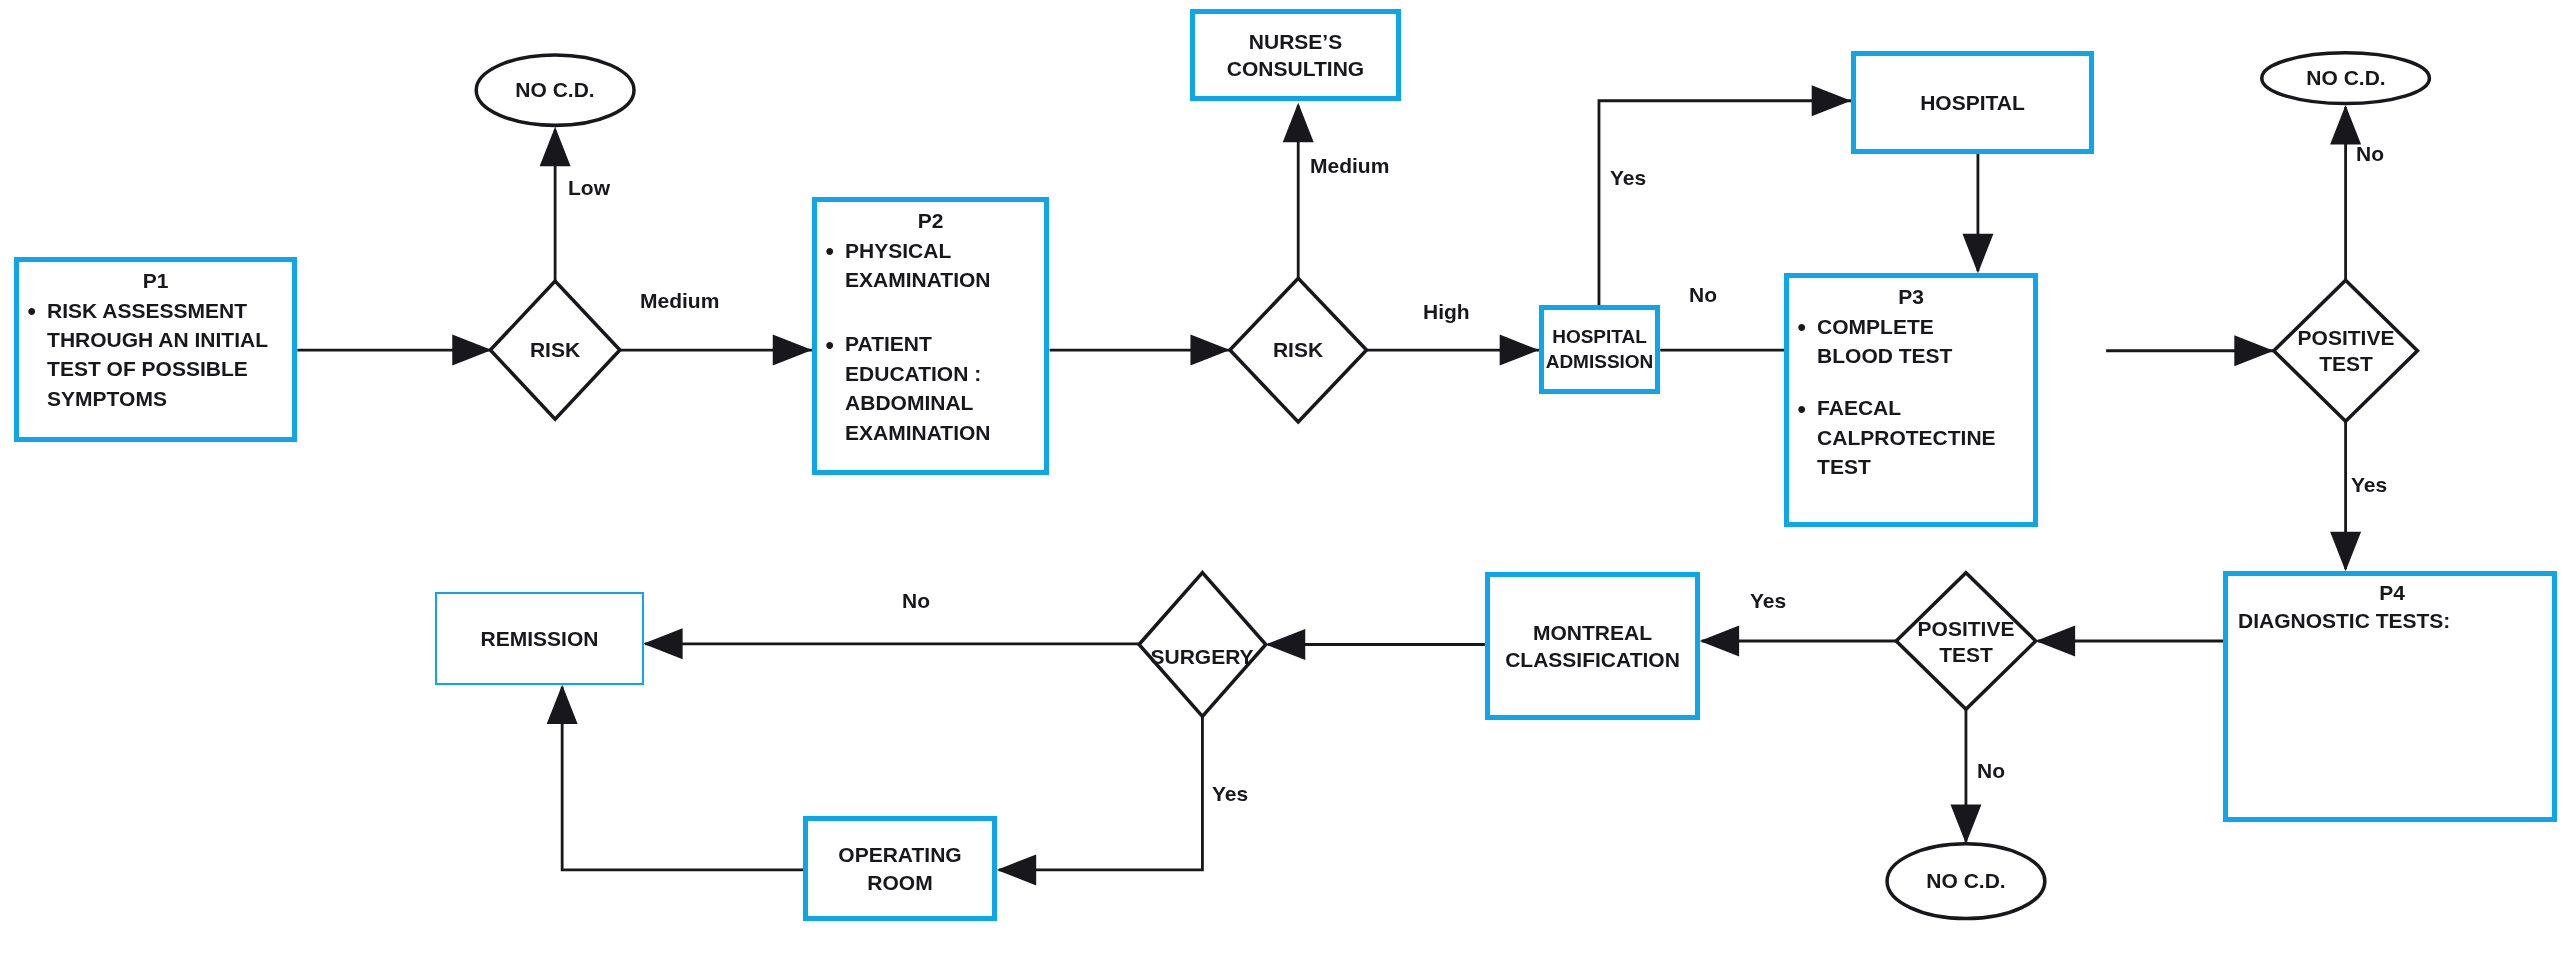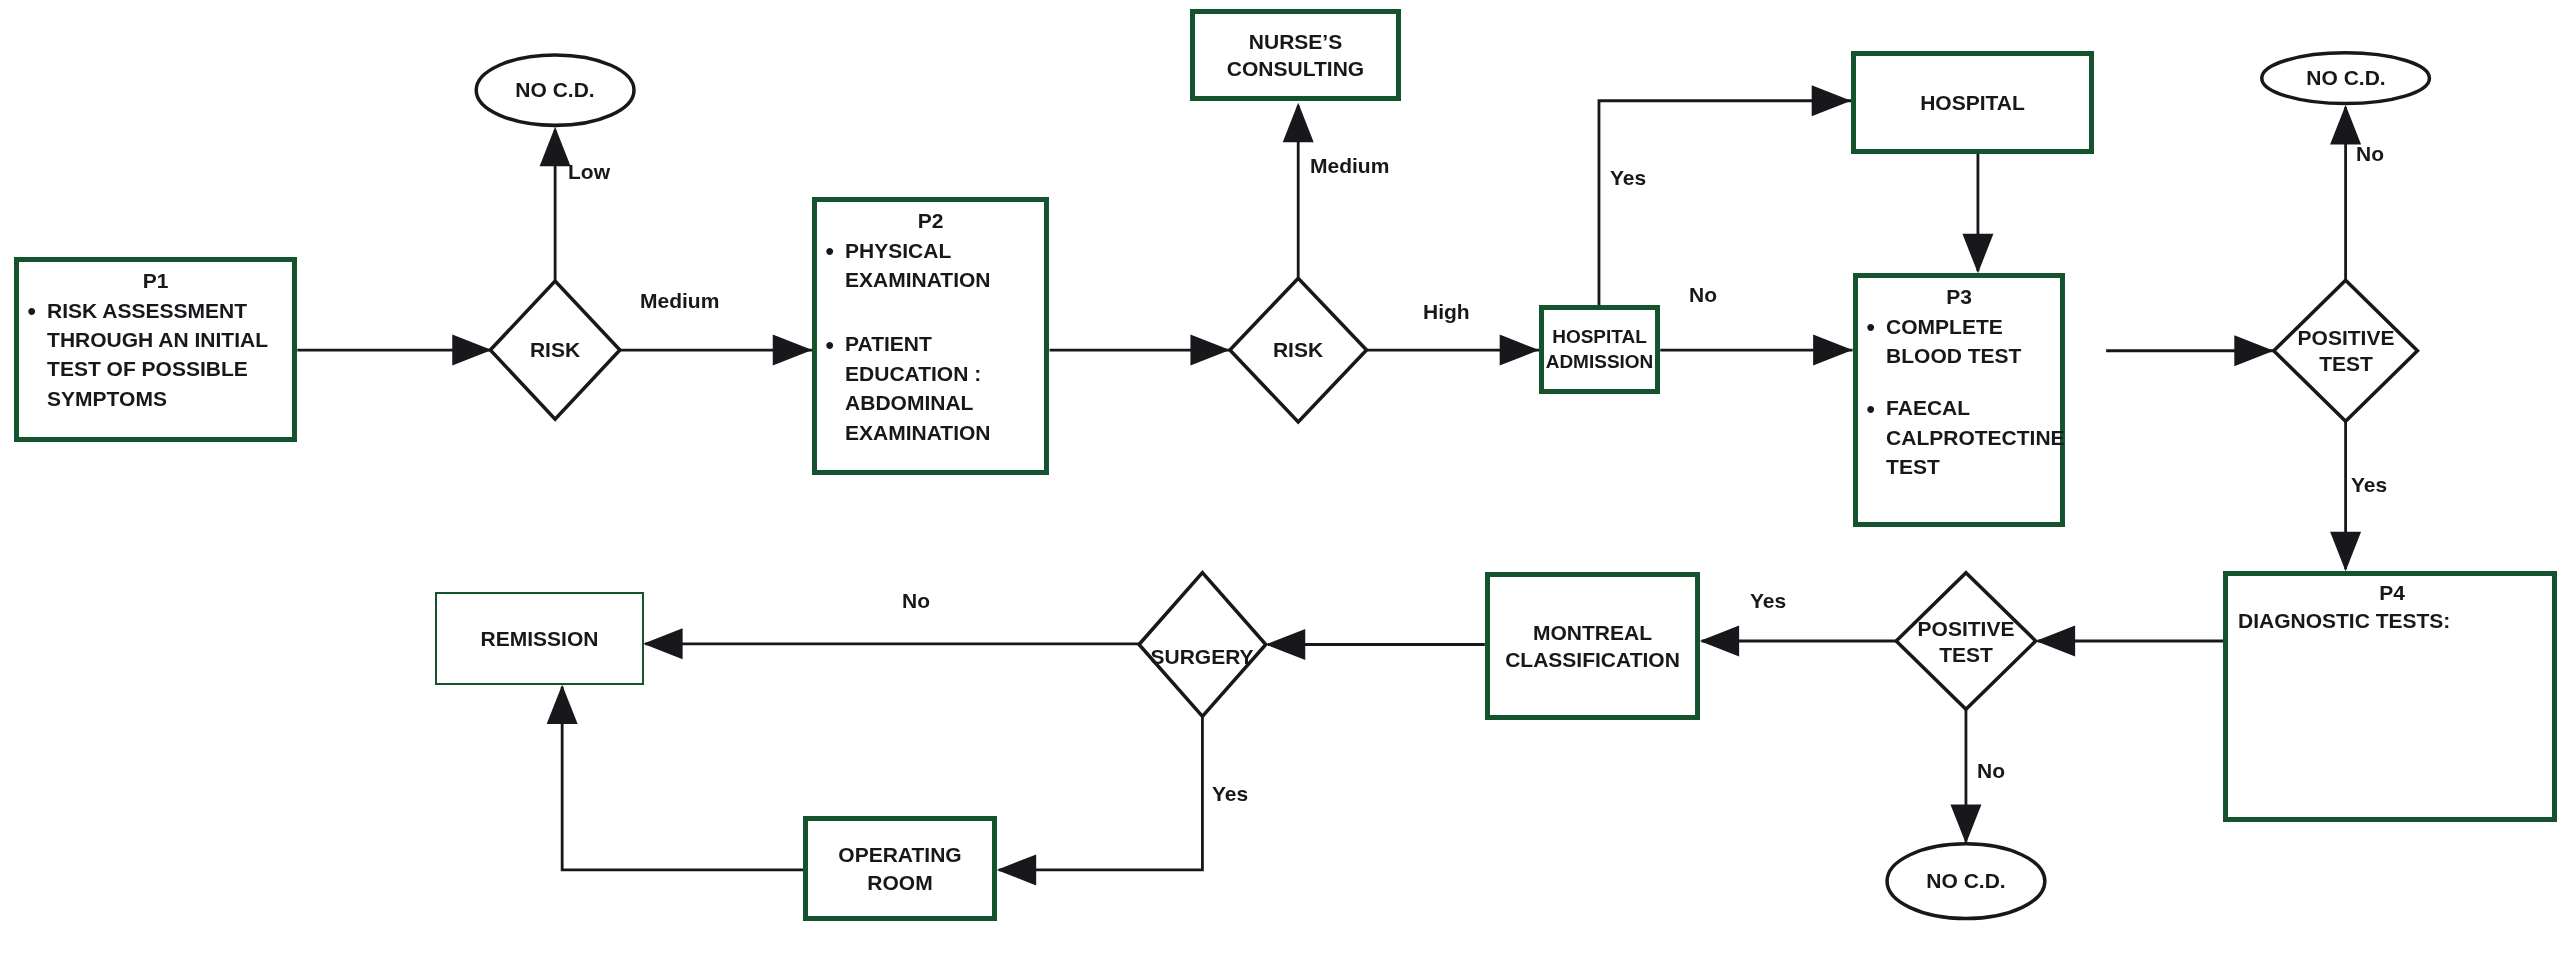--- a/index.html
+++ b/index.html
@@ -2,21 +2,21 @@
 <html style="font-size:11.3px"><head>
 <meta charset="utf-8">
 <style>
   html,body{margin:0;padding:0;background:#ffffff;}
   .canvas{
     position:relative;width:2576px;height:953px;background:#ffffff;
     font-family:"Liberation Sans",sans-serif;color:#18181c;overflow:hidden;
   }
   .wires{position:absolute;left:0;top:0;}
   .node{
-    position:absolute;box-sizing:border-box;border:5px solid #14532d;
+    position:absolute;box-sizing:border-box;border:5px solid #0ea5e9;
     background:#ffffff;font-weight:bold;
   }
   .node.thin{border-width:2.8px;}
   .center-box{
     display:flex;align-items:center;justify-content:center;
     text-align:center;font-size:21px;line-height:1.3;white-space:pre;
   }
   .fs27{font-size:19px;}
   .pbox{font-size:21px;line-height:1.4;padding:4.2px 5.6px;}
   .pbox .ptitle{text-align:center;white-space:pre;}
@@ -131,21 +131,21 @@
 
   <div class="node center-box fs27" style="left:1539px;top:305px;width:121px;height:89px;">
     <span>HOSPITAL
 ADMISSION</span>
   </div>
 
   <div class="node center-box" style="left:1851px;top:51px;width:243px;height:103px;">
     <span>HOSPITAL</span>
   </div>
 
-  <div class="node pbox gap56" style="left:1853px;top:273px;width:212px;height:254px;">
+  <div class="node pbox gap56" style="left:1784px;top:273px;width:254px;height:254px;">
     <div class="ptitle">P3</div>
     <ul>
       <li>COMPLETE
 BLOOD TEST</li>
       <li>FAECAL
 CALPROTECTINE
 TEST</li>
     </ul>
   </div>
 
@@ -172,21 +172,21 @@
   <div class="shape-label" style="left:1298px;top:350px;">RISK</div>
   <div class="shape-label" style="left:2346px;top:351px;">POSITIVE
 TEST</div>
   <div class="shape-label" style="left:1966px;top:642px;">POSITIVE
 TEST</div>
   <div class="shape-label" style="left:1202px;top:645px;margin-top:12px;">SURGERY</div>
   <div class="shape-label" style="left:555px;top:90px;">NO C.D.</div>
   <div class="shape-label" style="left:2346px;top:78px;">NO C.D.</div>
   <div class="shape-label" style="left:1966px;top:881px;">NO C.D.</div>
 
-  <div class="float-label" style="left:568px;top:160px;">Low</div>
+  <div class="float-label" style="left:568px;top:176px;">Low</div>
   <div class="float-label" style="left:640px;top:289px;">Medium</div>
   <div class="float-label" style="left:1310px;top:154px;">Medium</div>
   <div class="float-label" style="left:1423px;top:300px;">High</div>
   <div class="float-label" style="left:1610px;top:166px;">Yes</div>
   <div class="float-label" style="left:1689px;top:283px;">No</div>
   <div class="float-label" style="left:2356px;top:142px;">No</div>
   <div class="float-label" style="left:2351px;top:473px;">Yes</div>
   <div class="float-label" style="left:1750px;top:589px;">Yes</div>
   <div class="float-label" style="left:1977px;top:759px;">No</div>
   <div class="float-label" style="left:902px;top:589px;">No</div>

